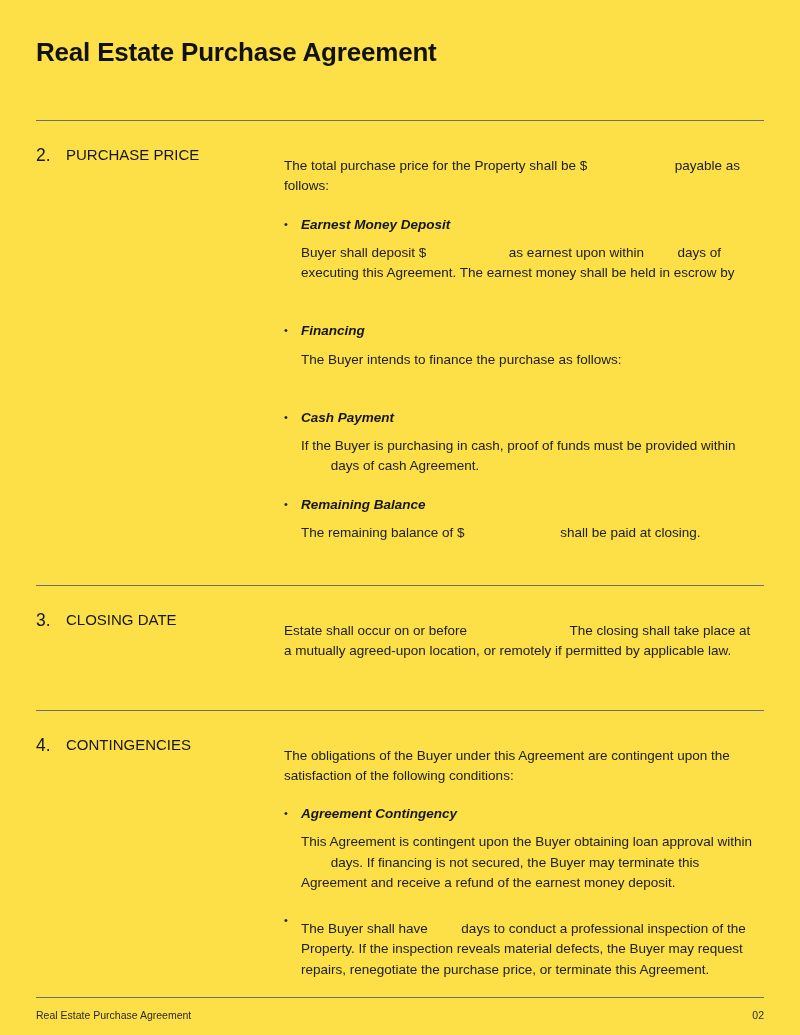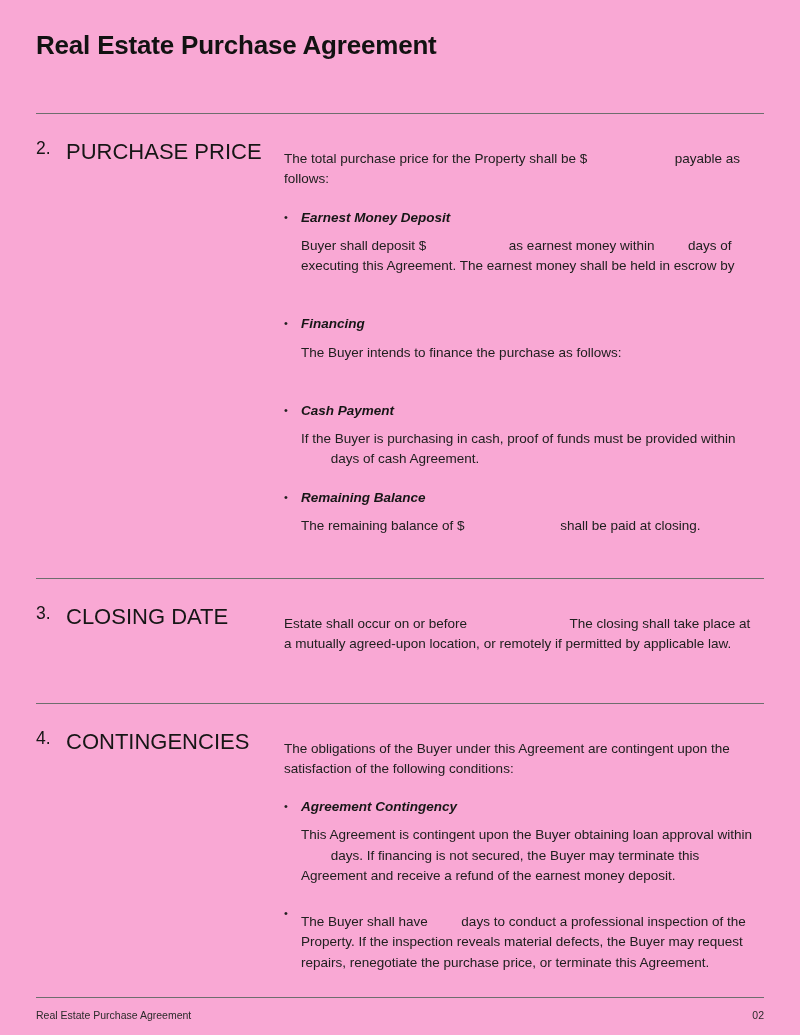--- a/index.html
+++ b/index.html
@@ -1,22 +1,22 @@
 <!DOCTYPE html>
 <html><head>
 <meta charset="utf-8">
 <style>
   * { box-sizing: border-box; }
   html, body { margin: 0; padding: 0; background: #ffffff; }
   .page {
     width: 800px;
     height: 1035px;
     position: relative;
-    background: #f9a8d4;
-    padding: 0 36px;
+    background: #fde047;
+    padding: 7px 36px;
     overflow: hidden;
     font-family: "Liberation Sans", sans-serif;
     color: #1b1b1b;
   }
   .doc-title {
     margin: 0;
     padding-top: 30px;
     font-size: 26px;
     font-weight: 700;
     letter-spacing: -0.2px;
@@ -30,21 +30,21 @@
   .sec-3 { padding-bottom: 48px; }
   .sec-num {
     width: 30px;
     font-size: 17.5px;
     color: #161616;
     flex: 0 0 auto;
   }
   .sec-head {
     width: 218px;
     flex: 0 0 auto;
-    font-size: 22px;
+    font-size: 15px;
     line-height: 1.3;
     color: #161616;
     padding-right: 8px;
   }
   .sec-body {
     flex: 1;
     font-size: 13.5px;
     line-height: 1.5;
     color: #202020;
     padding-right: 4px;
@@ -105,21 +105,21 @@
         <span>payable as follows:</span>
       </p>
 
       <div class="bullet">
         <span class="marker">•</span>
         <div class="bullet-content">
           <div class="b-title">Earnest Money Deposit</div>
           <p class="b-body">
             <span>Buyer shall deposit $</span>
             <span class="blank w75"></span>
-            <span>as earnest money within</span>
+            <span>as earnest upon within</span>
             <span class="blank w26"></span>
             <span>days of executing this Agreement. The earnest money shall be held in escrow by</span>
           </p>
         </div>
       </div>
 
       <div class="bullet mt-lg">
         <span class="marker">•</span>
         <div class="bullet-content">
           <div class="b-title">Financing</div>

